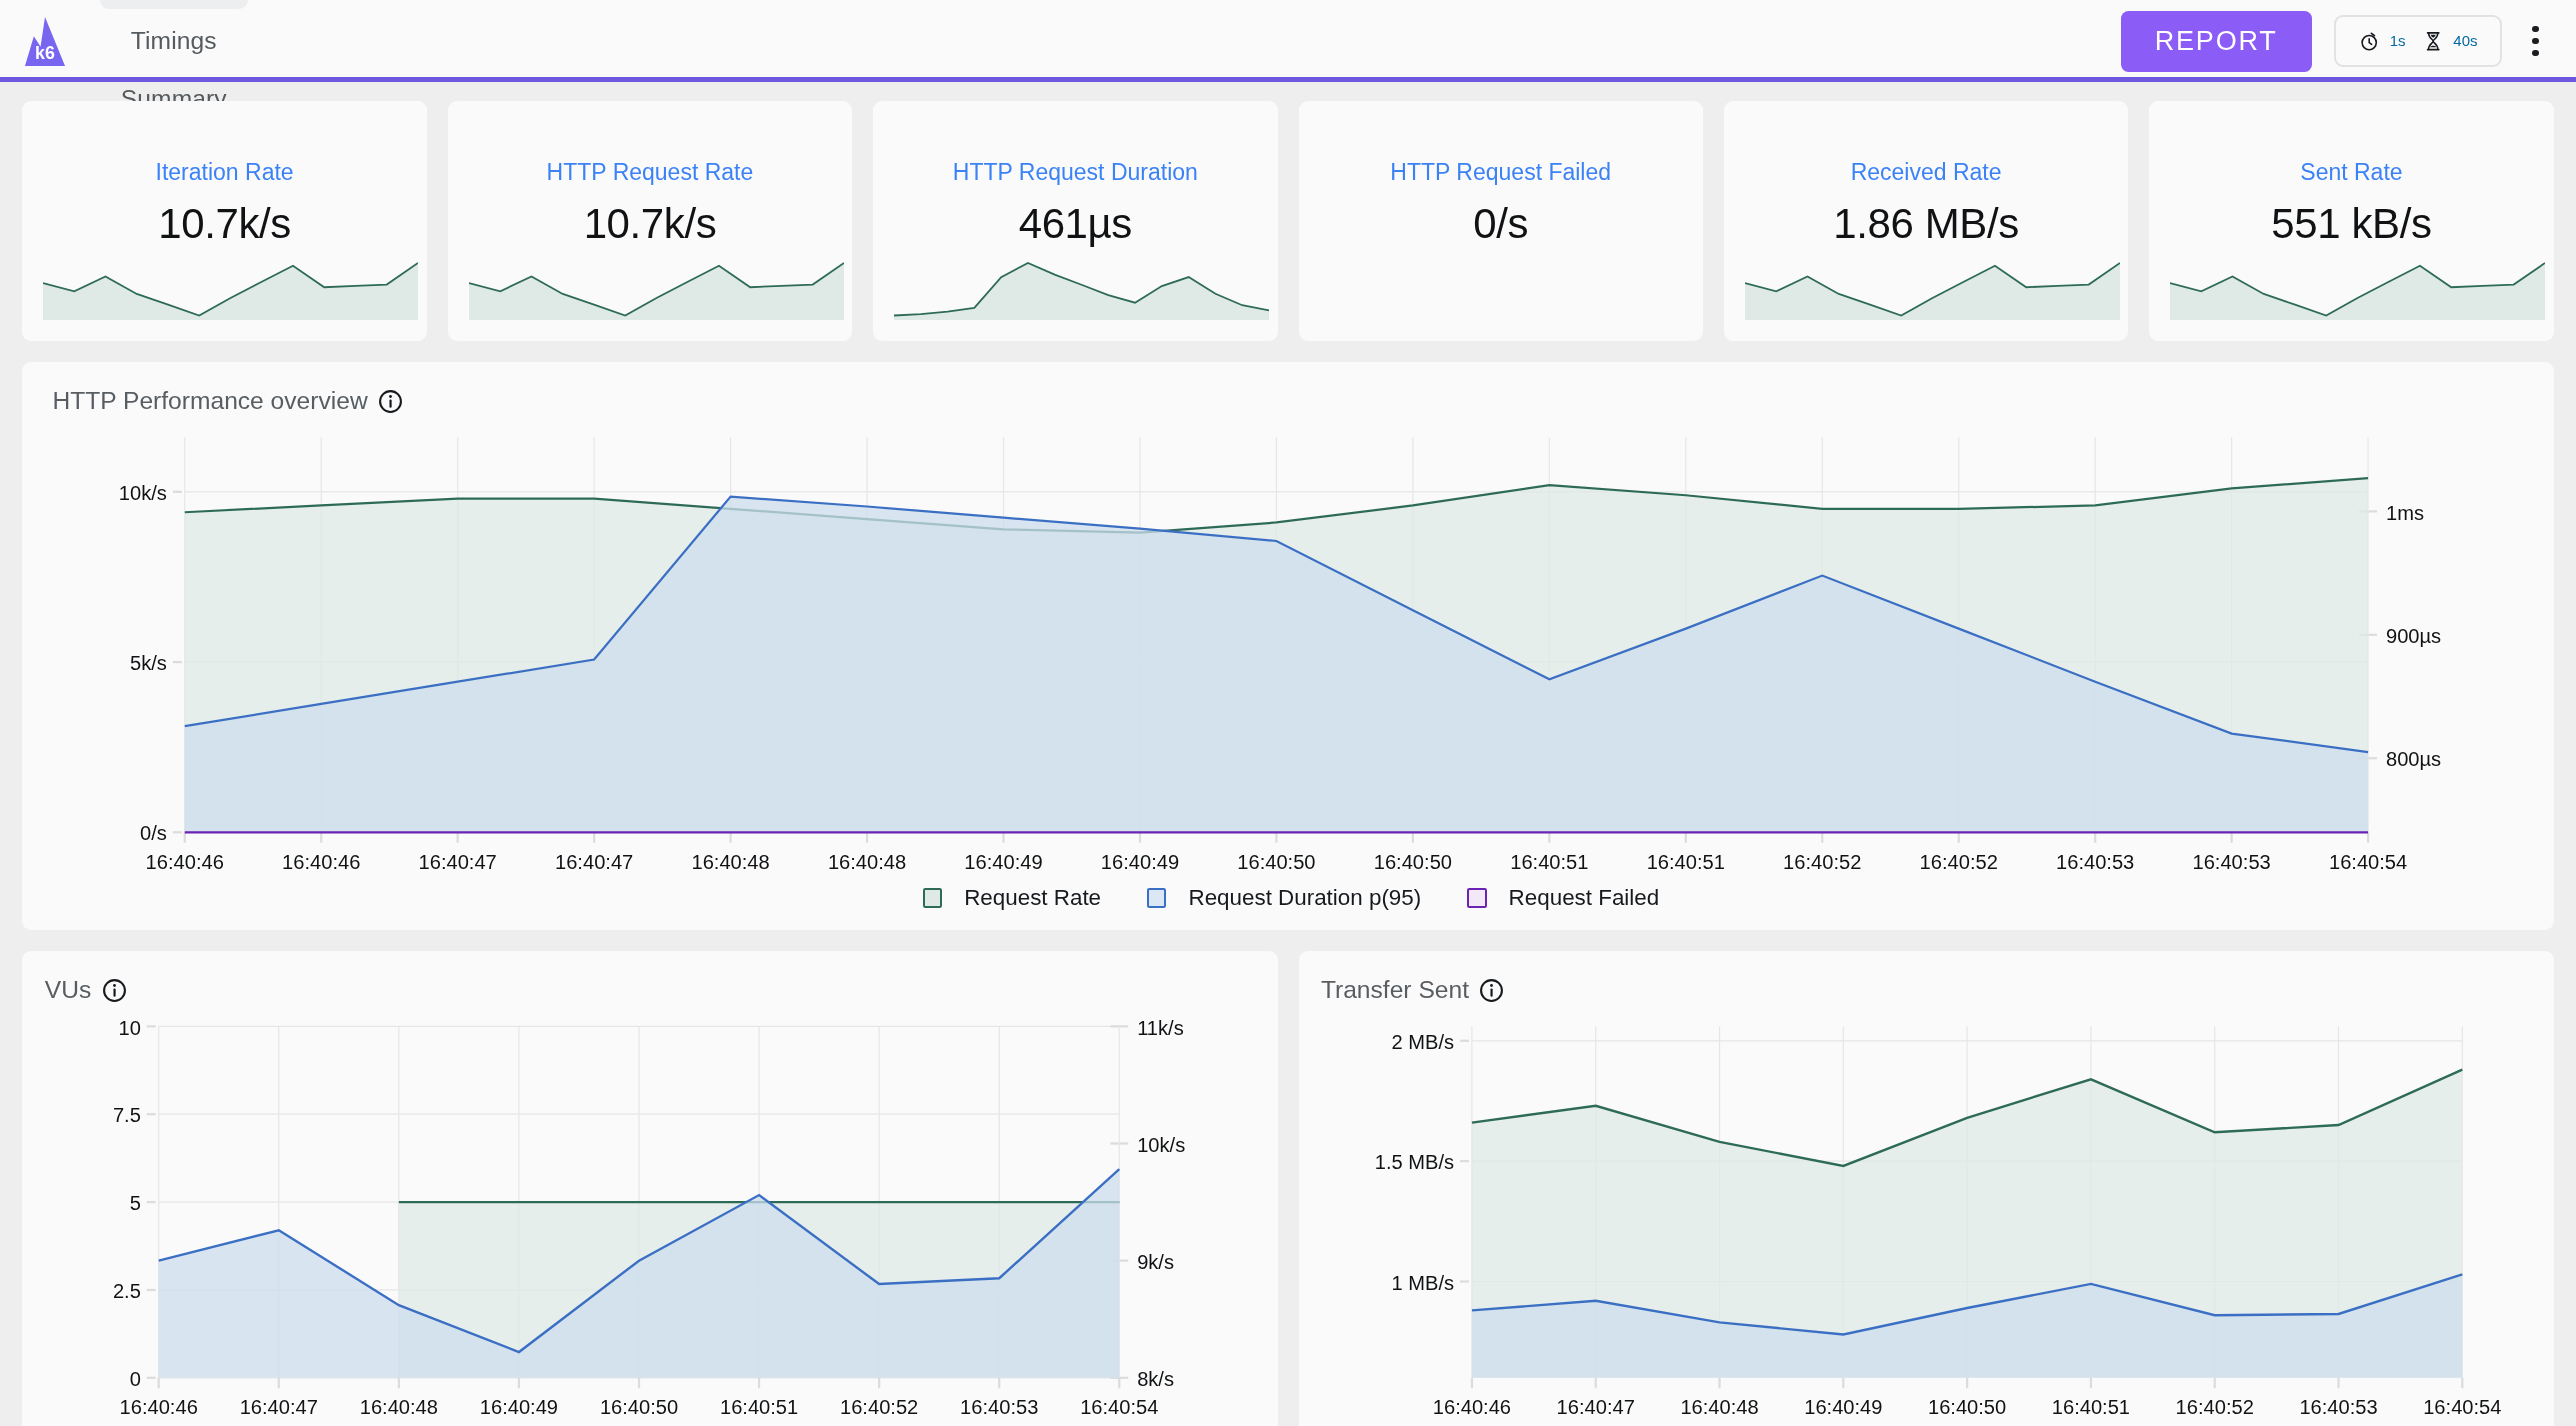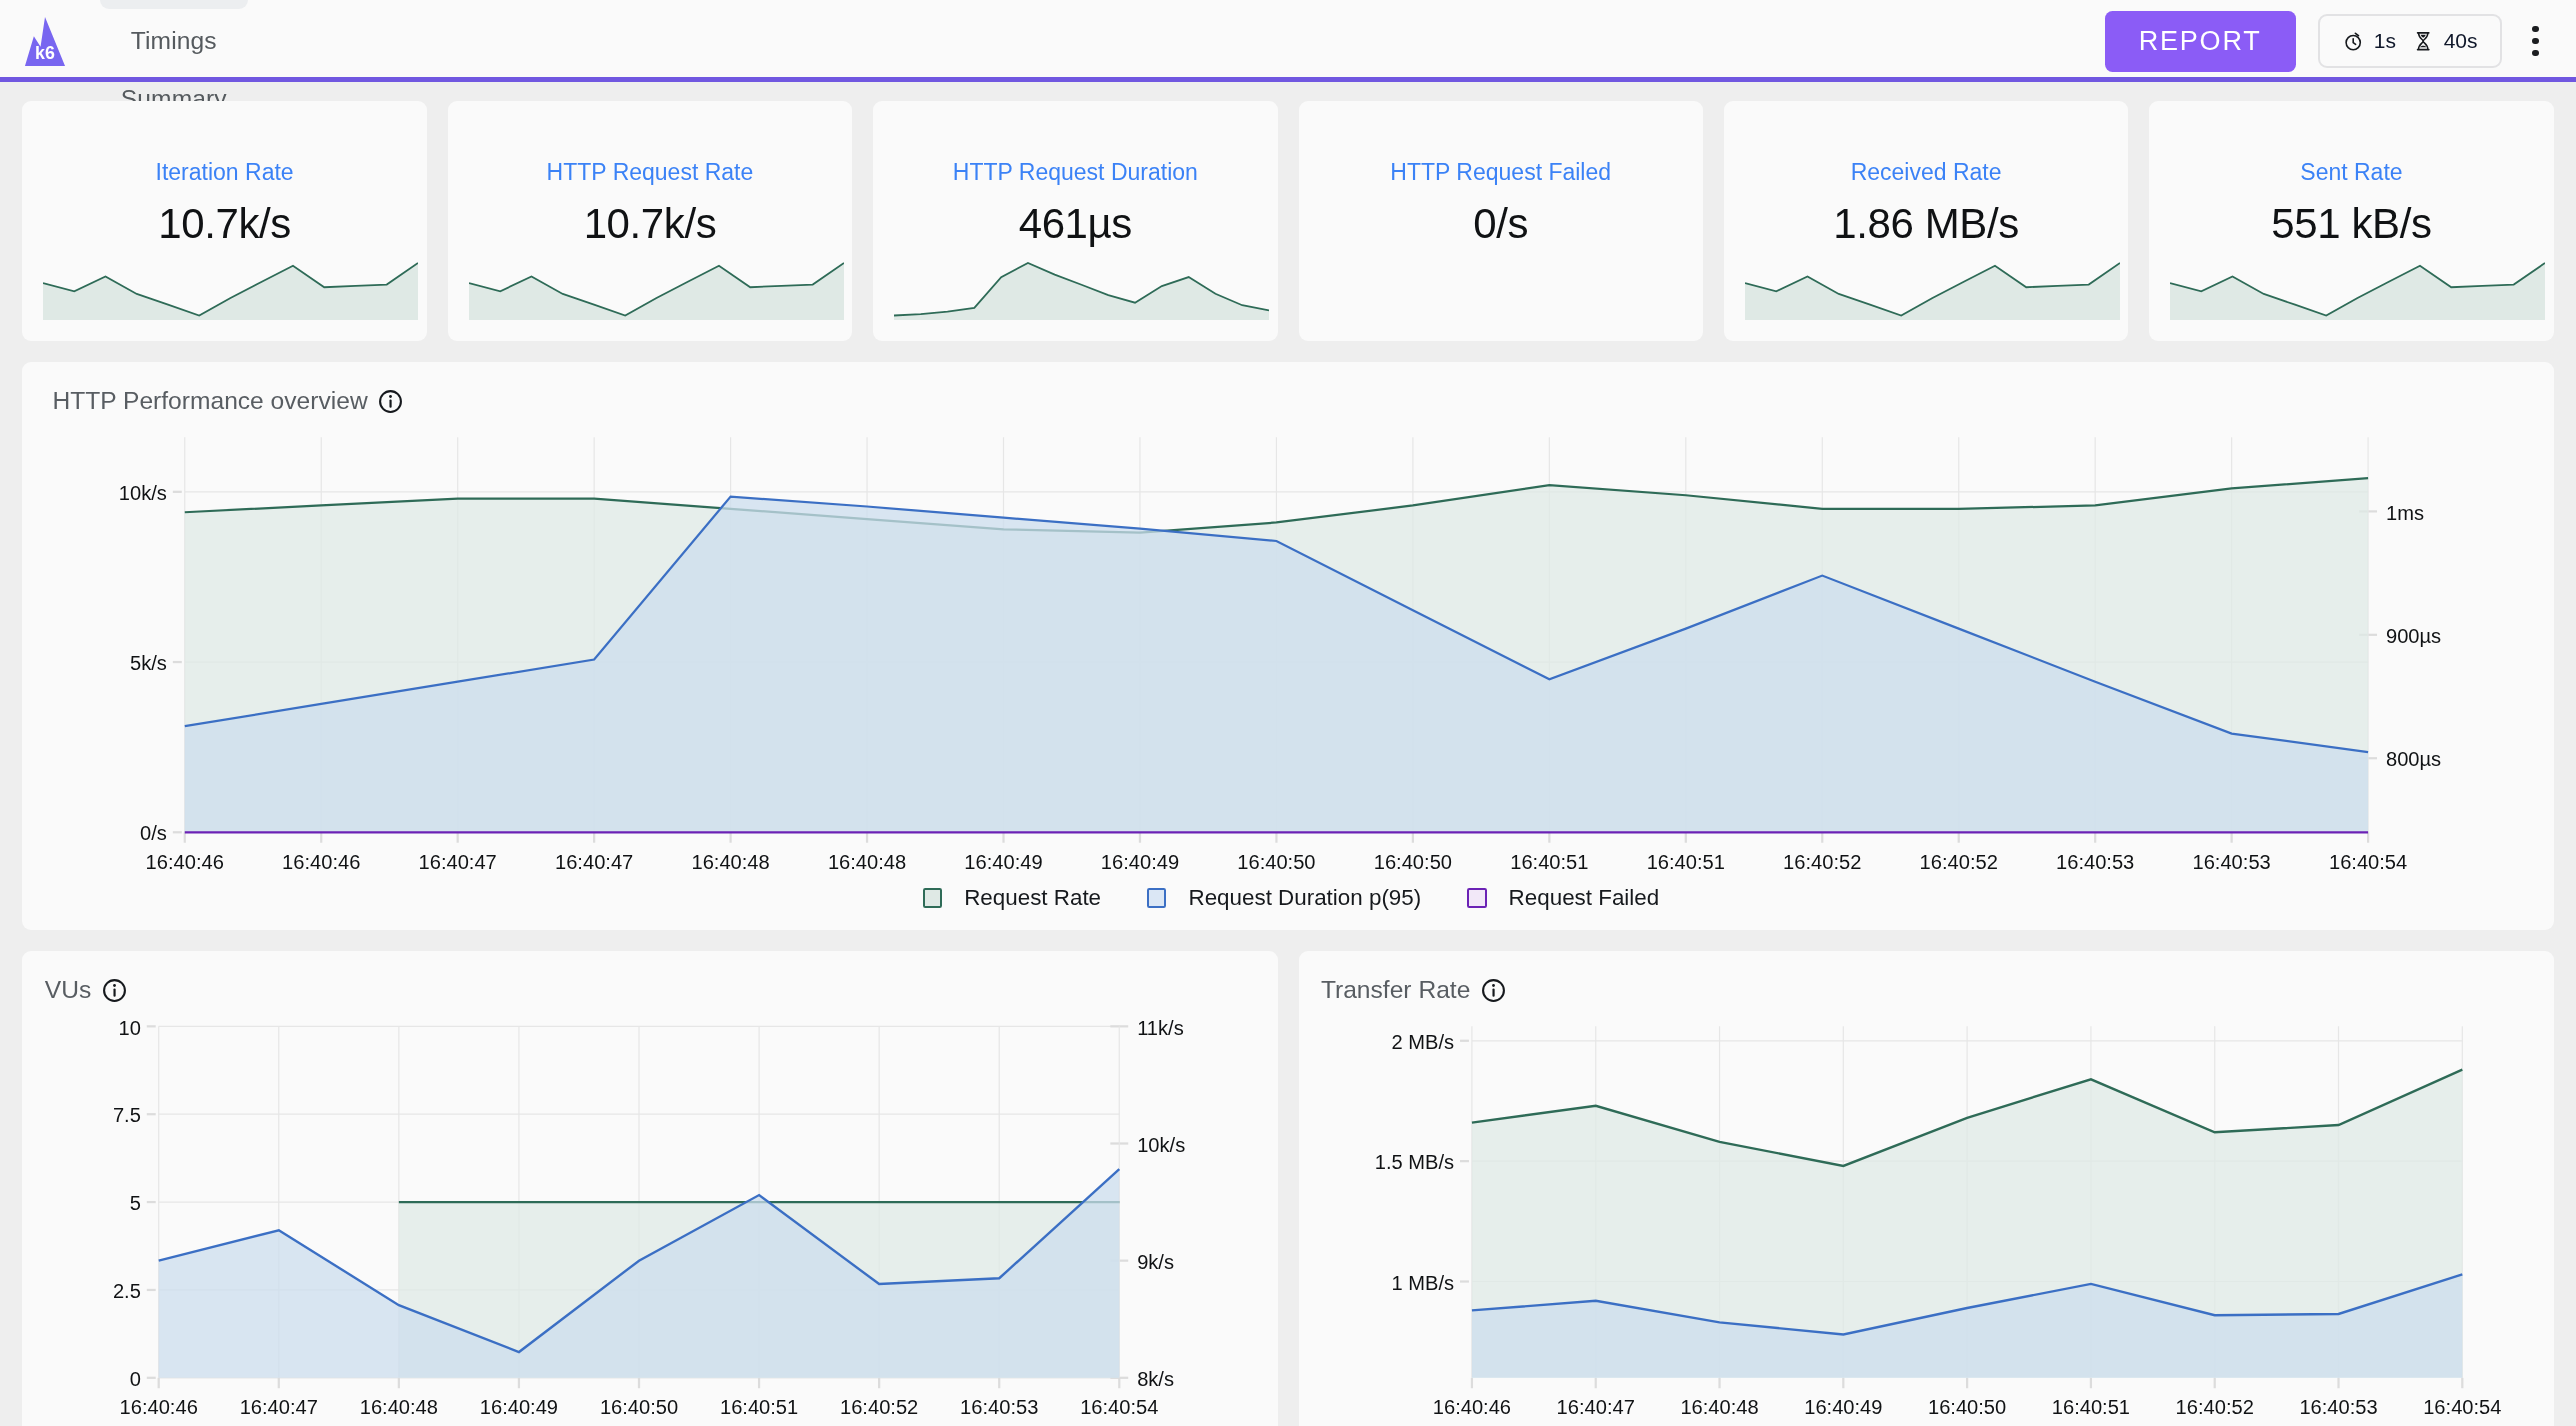--- a/index.html
+++ b/index.html
@@ -58,21 +58,21 @@
   .timer-pill {
     display: flex;
     align-items: center;
     gap: 16.4px;
     border: 2.2px solid #e2e2e4;
     border-radius: 9px;
     background: #fafafa;
     padding: 12.7px 22.4px;
   }
   .timer-item { display: flex; align-items: center; gap: 9px; }
-  .timer-item span { font-size: 21px; color: #0f172a; }
+  .timer-item span { font-size: 15px; color: #0369a1; }
   .kebab { display: flex; flex-direction: column; gap: 5.2px; padding: 7.5px; }
   .kebab i { width: 6.7px; height: 6.7px; border-radius: 50%; background: #1b1d20; display: block; }
 
   
   .page { padding: 19.4px 22.4px 0 22.4px; }
 
   .cards-row { display: flex; gap: 21px; }
   .card {
     flex: 1 1 0;
     background: #fafafa;
@@ -390,21 +390,21 @@
             </g>
             <g>
               <polygon points="130.0,502 130.0,344.7 291.3,303.8 452.5,404.5 613.8,467.4 775.0,344.7 936.3,256.6 1097.5,376.1 1258.8,368.3 1420.0,221.9 1420.0,502" fill="#ccdded" fill-opacity="0.75"></polygon>
               <polyline points="130.0,344.7 291.3,303.8 452.5,404.5 613.8,467.4 775.0,344.7 936.3,256.6 1097.5,376.1 1258.8,368.3 1420.0,221.9" fill="none" stroke="#3b6fc4" stroke-width="3.2"></polyline>
             </g>
           </svg></div>
     </div>
 
     <div class="panel">
       <div class="panel-head">
-        <div class="panel-title">Transfer Rate</div>
+        <div class="panel-title">Transfer Sent</div>
         <svg class="info-icon" viewBox="0 0 24 24">
           <circle cx="12" cy="12" r="10" fill="none" stroke="#16191d" stroke-width="2"></circle>
           <circle cx="12" cy="7.2" r="1.35" fill="#16191d"></circle>
           <rect x="11" y="10" width="2.1" height="8" rx="1" fill="#16191d"></rect>
         </svg>
       </div>
       <div class="chart-wrap" id="chart-transfer"><svg viewBox="0 0 1580 560" width="100%" height="417">
             <line x1="180" x2="1510" y1="372.68493150684935" y2="372.68493150684935" stroke="#e6e6e6" stroke-width="1.6"></line>
             <line x1="164" x2="176" y1="372.68493150684935" y2="372.68493150684935" stroke="#dcdcdc" stroke-width="3"></line>
             <text x="156" y="383.68493150684935" text-anchor="end" font-size="27" fill="#101214">1 MB/s</text>

